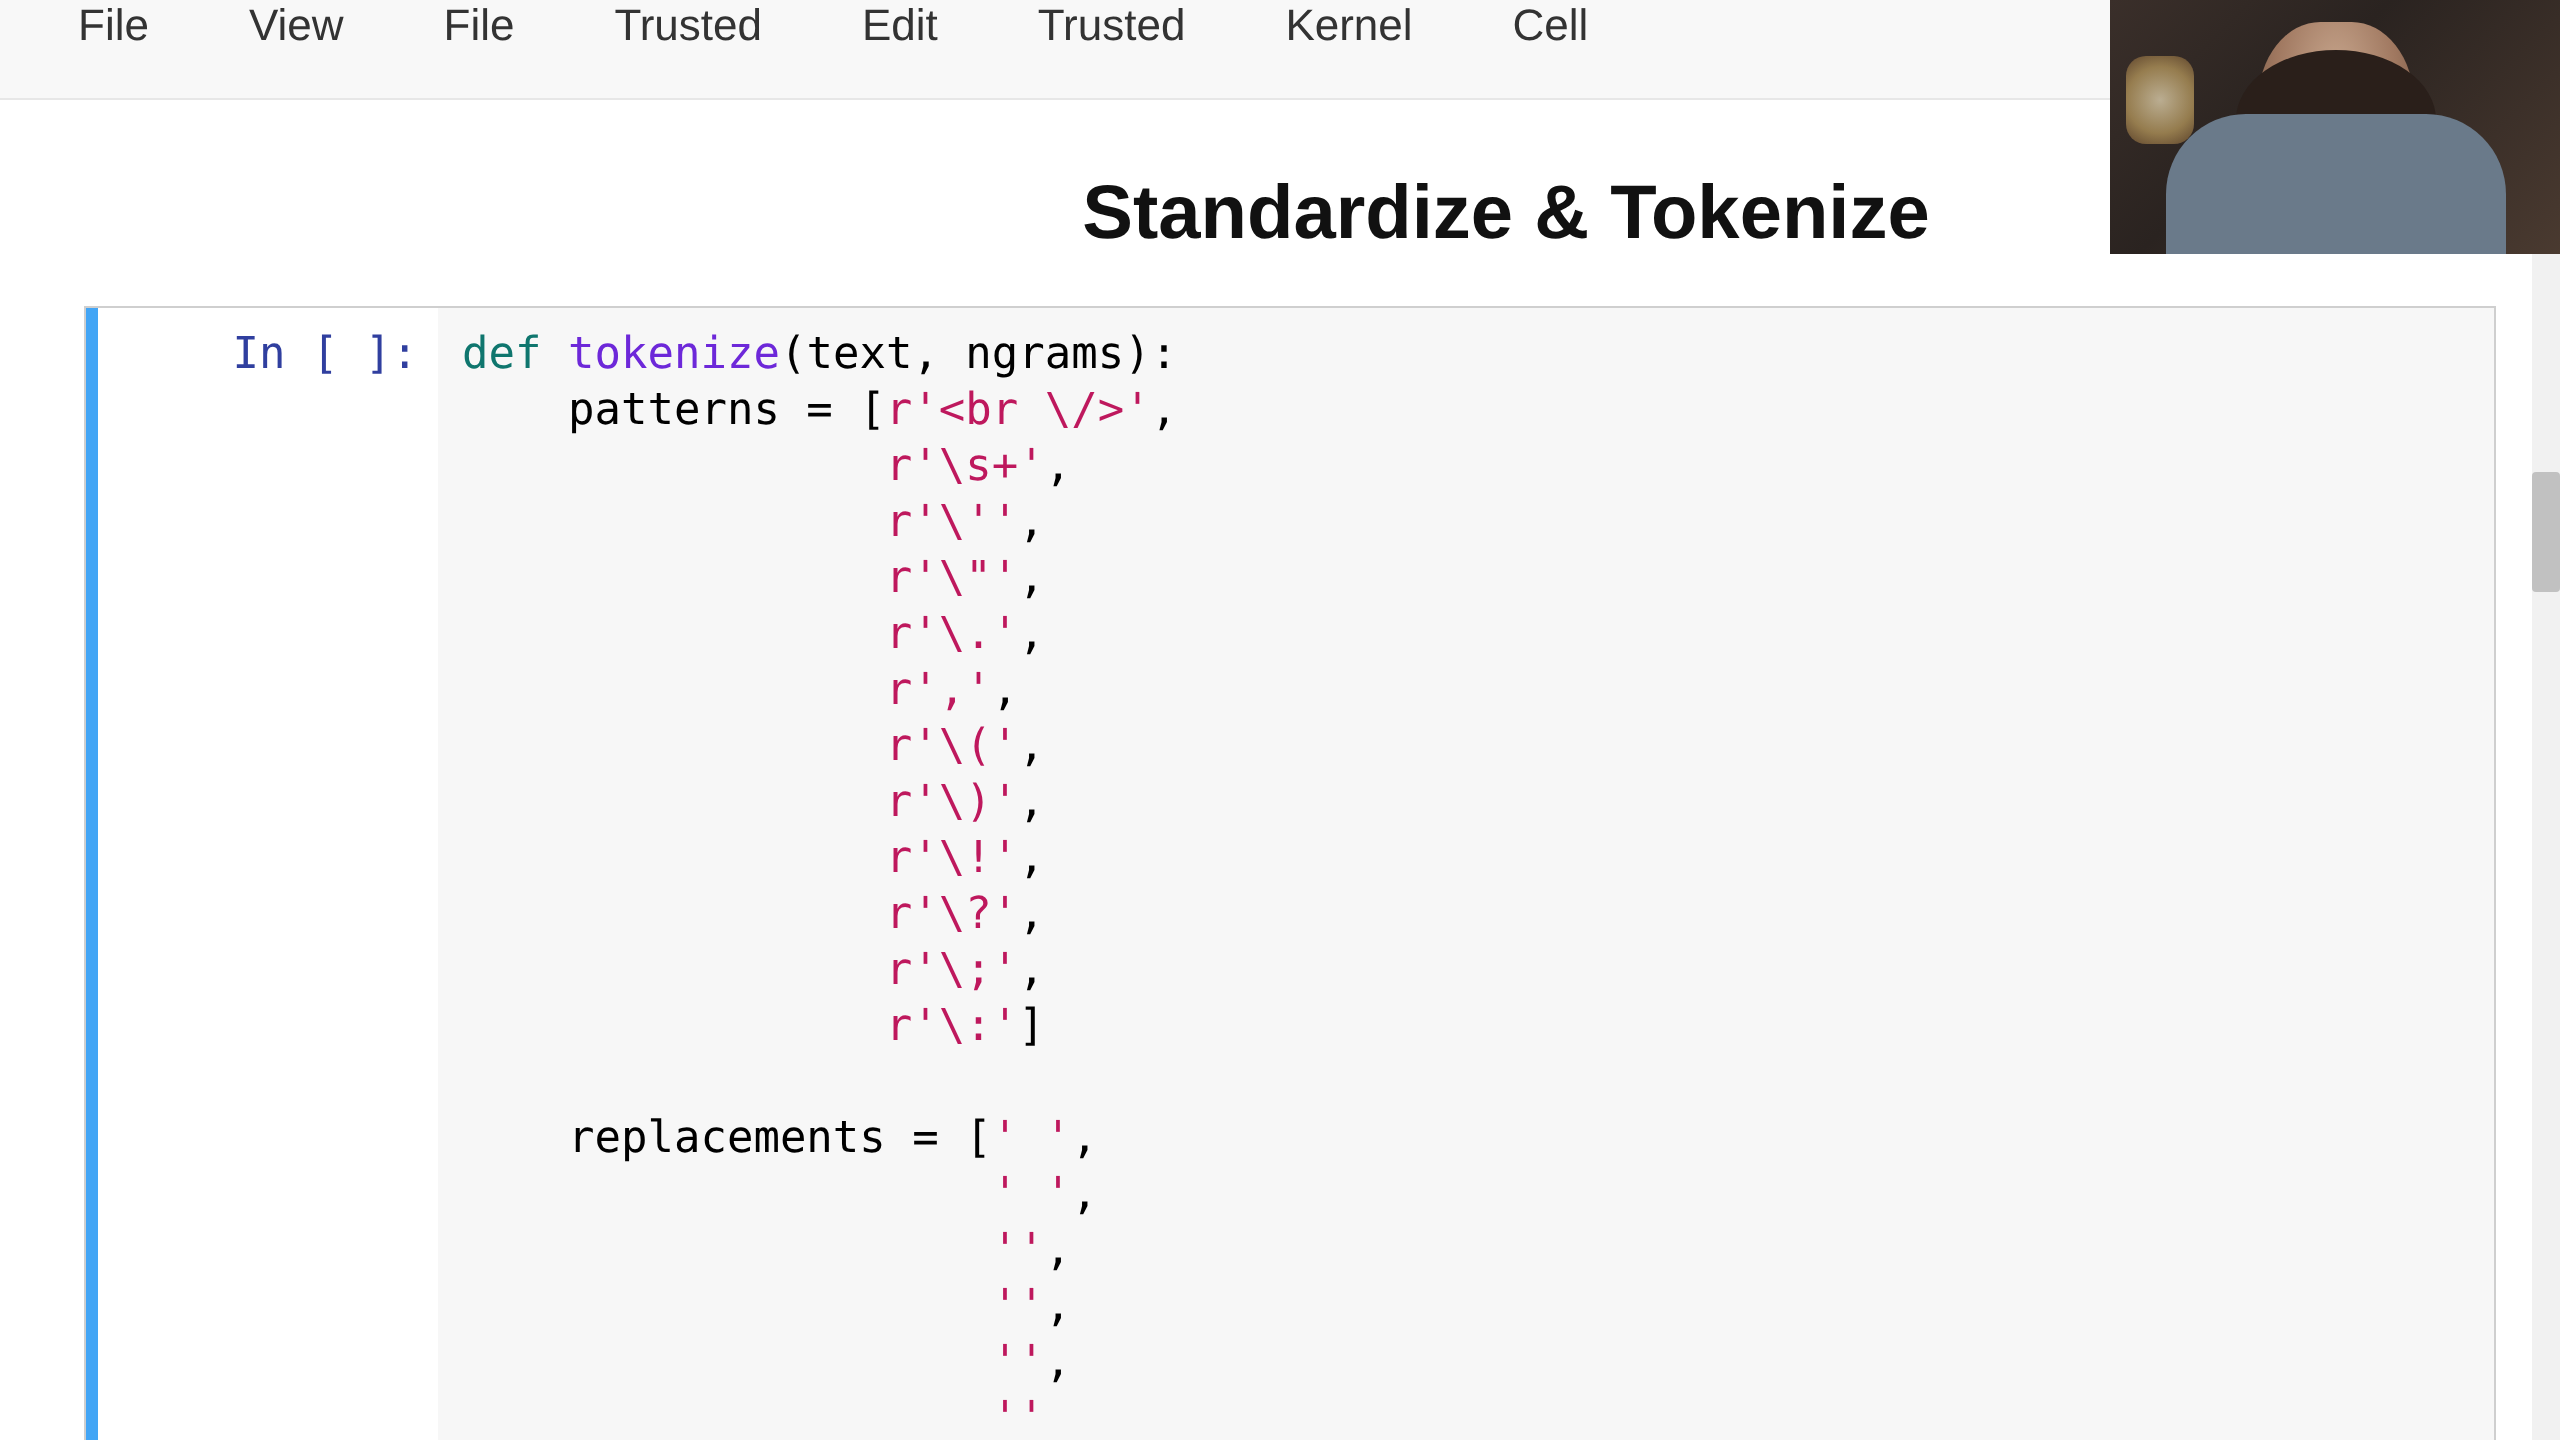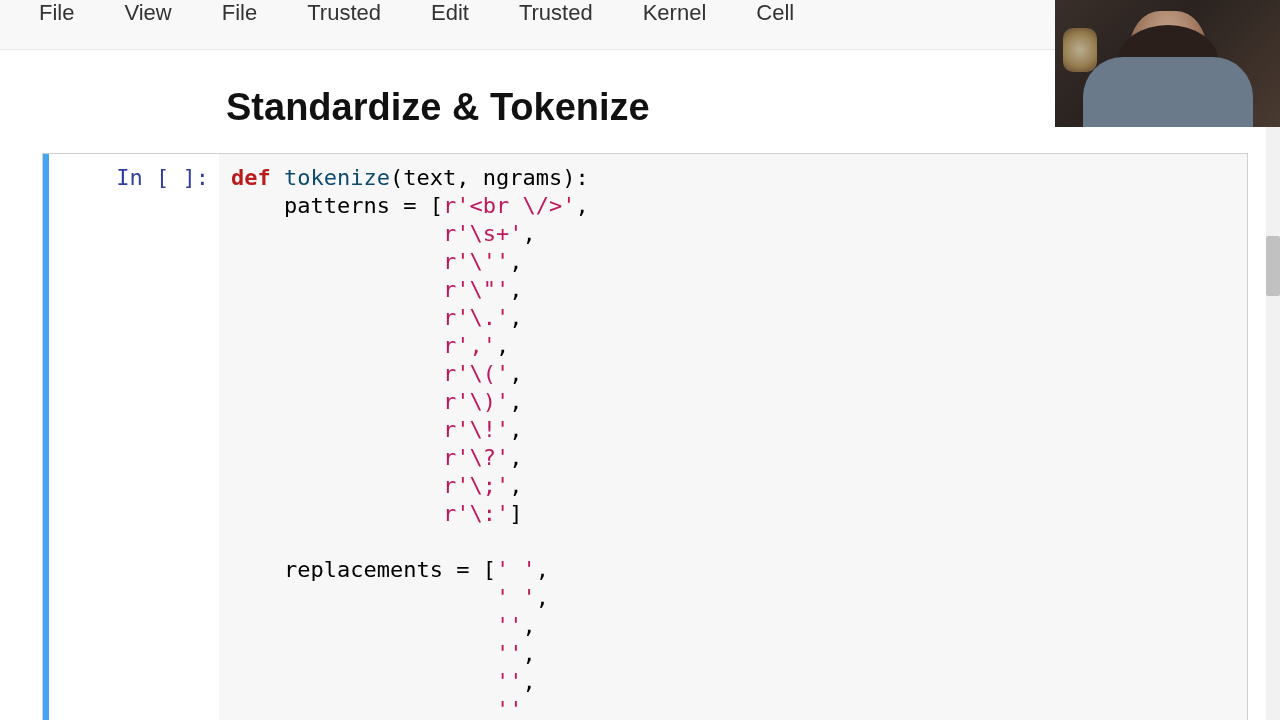--- a/index.html
+++ b/index.html
@@ -7,29 +7,29 @@
 
 .menubar { display: flex; align-items: flex-start; padding: 0 15px; height: 50px; border-bottom: 1px solid #e7e7e7; background: #f8f8f8; position: relative; }
 .menubar .menu-group { display: flex; gap: 50px; padding-left: 24px; }
 .menubar .menu-item { font-size: 22px; color: #333; cursor: pointer; }
 .menubar .right { position: absolute; right: 20px; display: flex; align-items: center; gap: 30px; }
 .trusted { border: 1px solid #ababab; padding: 4px 10px; font-size: 19px; color: #555; background: #fff; }
 .kernel-name { font-size: 22px; color: #333; }
 
 .notebook-area { position: absolute; top: 50px; left: 10px; right: 0; bottom: 0; background: #fff; padding-top: 36px; overflow: hidden; }
 
-.heading { font-size: 38px; font-weight: 700; color: #111; margin-left: 216px; margin-bottom: 24px; }
+.heading { font-size: 38px; font-weight: 700; color: #111; margin-left: 216px; margin-bottom: 24px; text-align: center; }
 
 .cell { display: flex; margin: 0 32px; border: 1px solid #cfcfcf; background: #fff; position: relative; }
 .cell .run-bar { width: 6px; background: #42A5F5; flex-shrink: 0; }
 .prompt { width: 170px; flex-shrink: 0; text-align: right; padding: 11px 10px 0 0; font-family: "Menlo", "Consolas", monospace; font-size: 22px; color: #303F9F; }
 .code-area { flex: 1; padding: 10px 12px; background: #f7f7f7; font-family: "Menlo", "Consolas", monospace; font-size: 22px; line-height: 28px; color: #000; white-space: pre; overflow: hidden; }
 
-.kw { color: #b91c1c; font-weight: 700; }
-.fn { color: #0c4a6e; }
+.kw { color: #0f766e; font-weight: 400; }
+.fn { color: #6d28d9; }
 .str { color: #be185d; }
 
 .webcam { position: absolute; top: 0; right: 0; width: 225px; height: 127px; background: linear-gradient(135deg, #3a2f2a 0%, #2a2320 40%, #4a3a30 100%); z-index: 50; overflow: hidden; }
 .webcam::before { content: ""; position: absolute; left: 50%; top: 48%; width: 78px; height: 100px; background: radial-gradient(ellipse at 50% 30%, #c9a88f 0%, #a07860 55%, #6a4f3f 100%); border-radius: 40% 40% 30% 30%; transform: translate(-50%, -50%); }
 .webcam::after { content: ""; position: absolute; left: 50%; bottom: -10px; width: 170px; height: 80px; background: #6a7a8a; border-radius: 40px 40px 0 0; transform: translateX(-50%); }
 .webcam .hair { position: absolute; left: 50%; top: 20%; width: 100px; height: 70px; background: #2a1f1a; border-radius: 50% 50% 40% 40%; transform: translateX(-50%); }
 .webcam .lamp { position: absolute; left: 8px; top: 28px; width: 34px; height: 44px; background: radial-gradient(circle, #f5e6c0 0%, #c0a060 60%, #705030 100%); border-radius: 10px; opacity: 0.7; }
 
 .scrollbar-track { position: absolute; right: 0; top: 50px; bottom: 0; width: 14px; background: #f1f1f1; }
 .scrollbar-thumb { position: absolute; right: 0; top: 236px; width: 14px; height: 60px; background: #c1c1c1; border-radius: 2px; }

